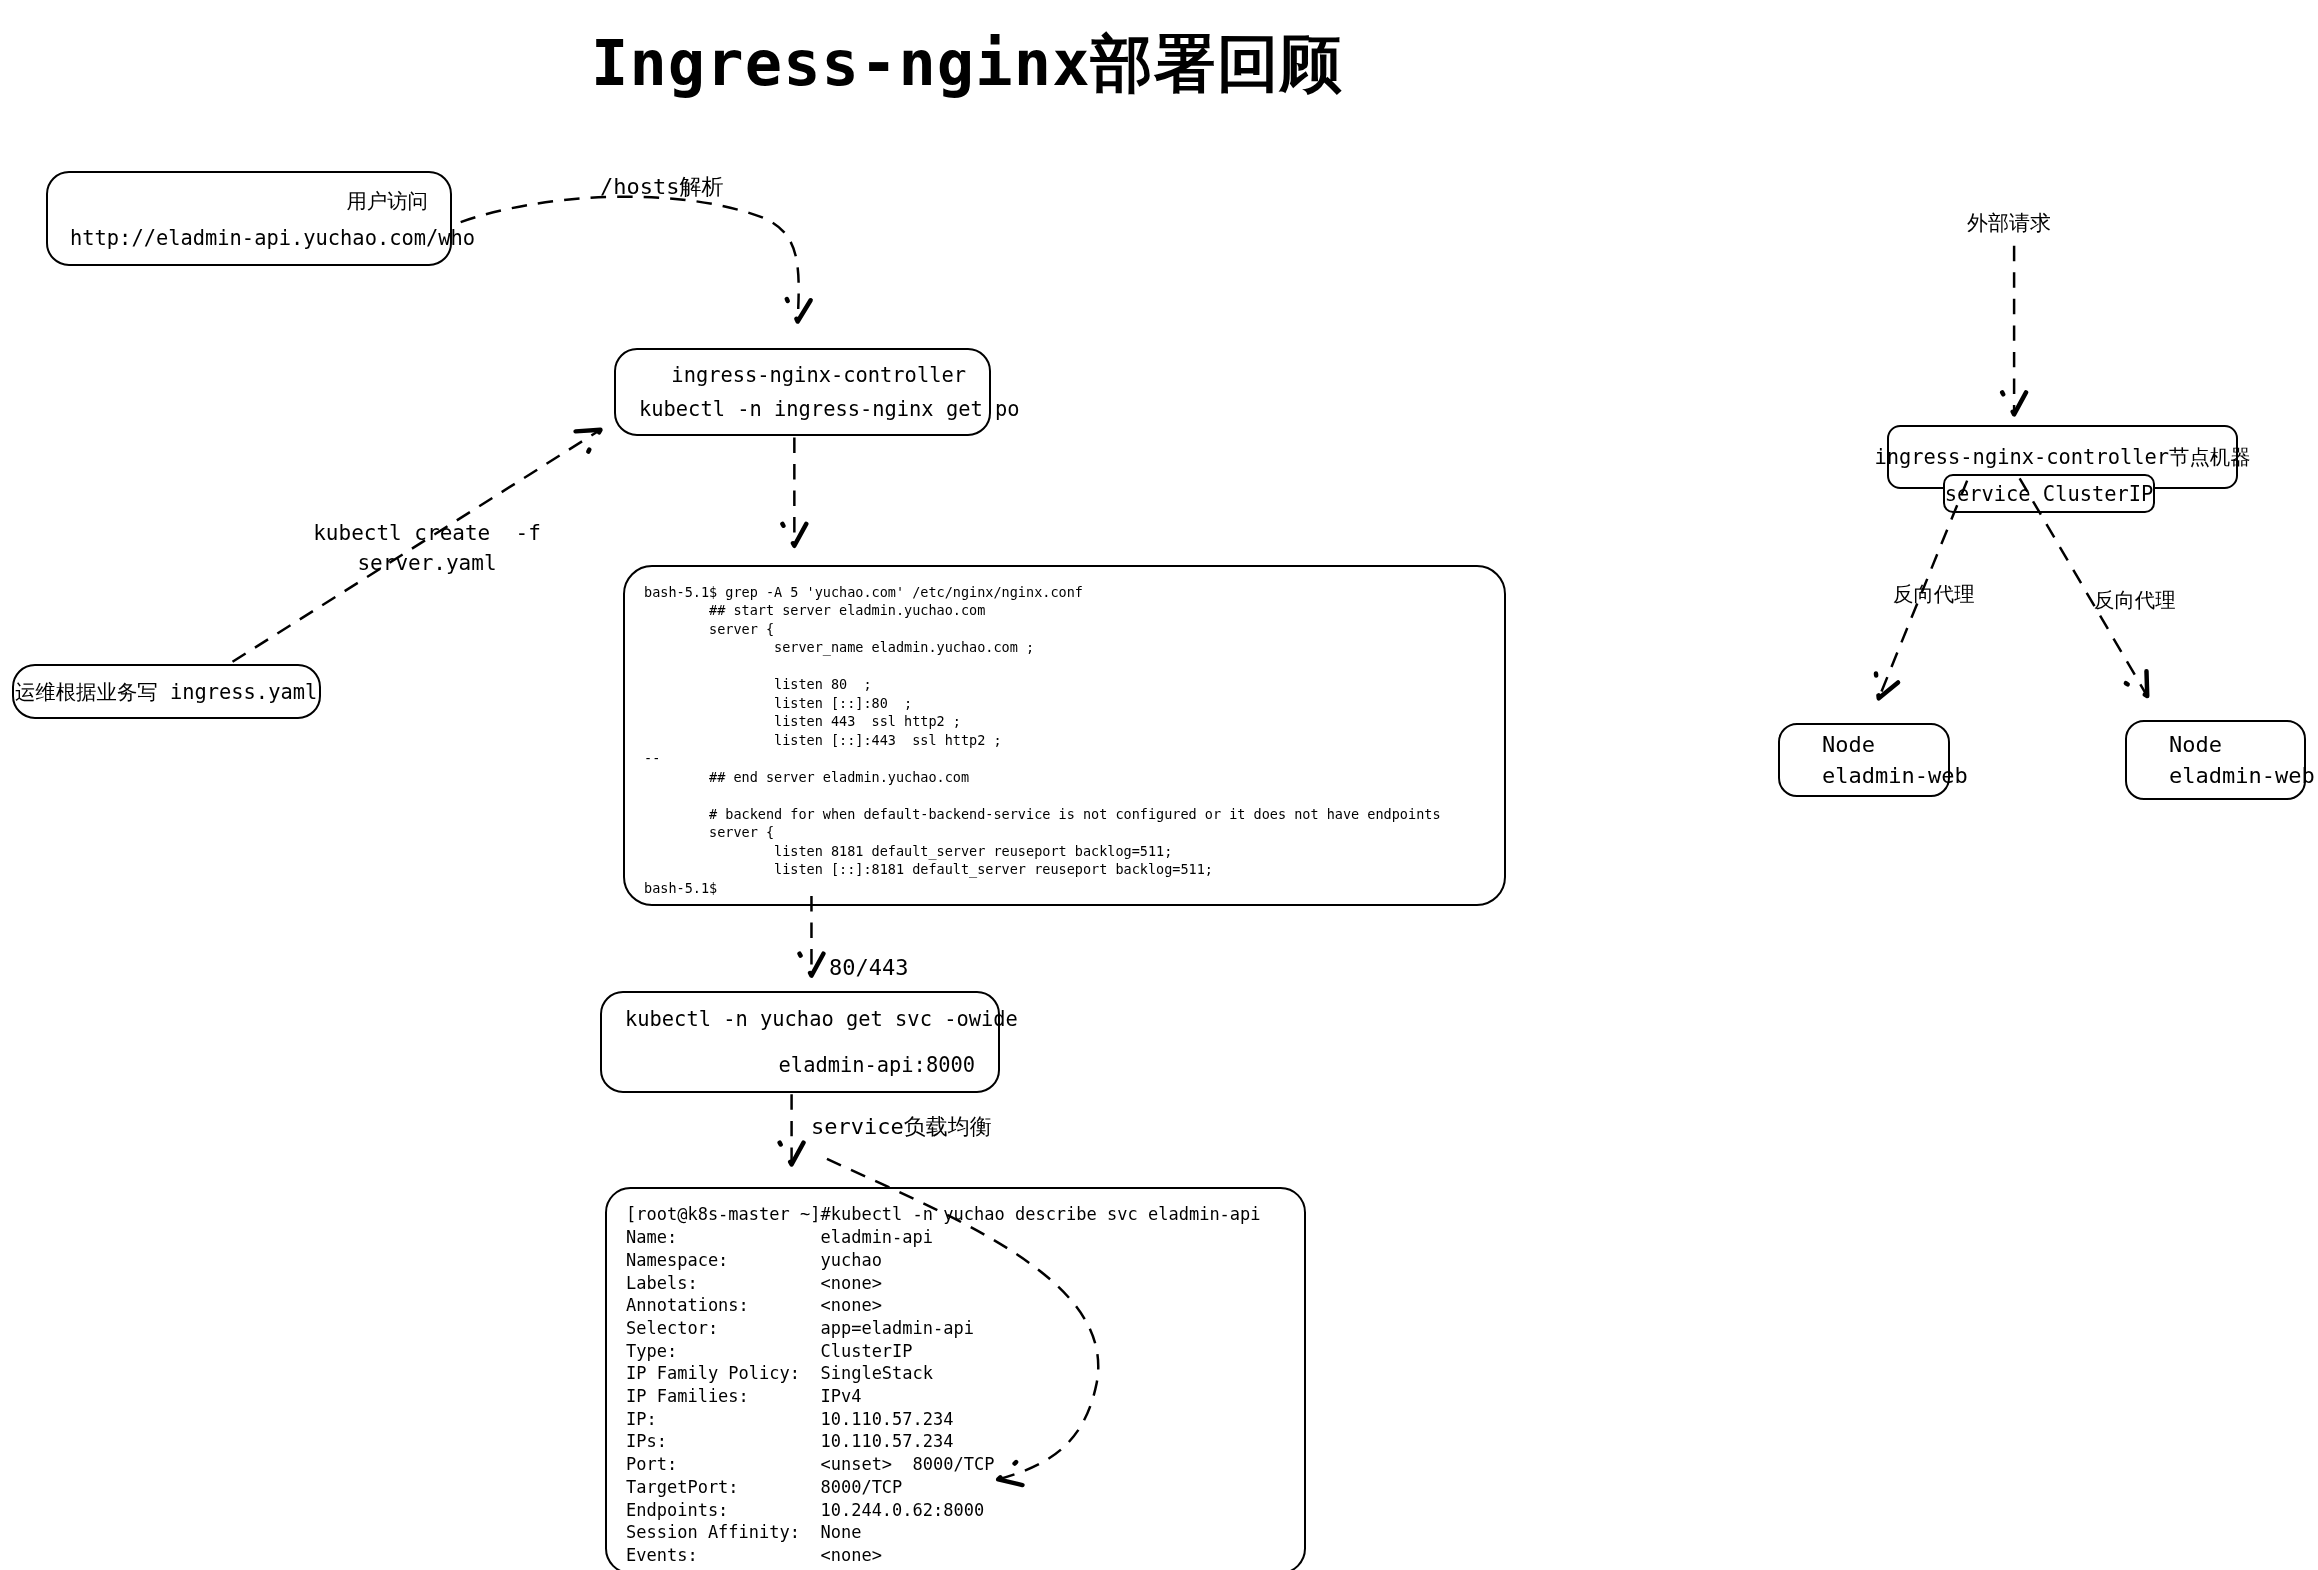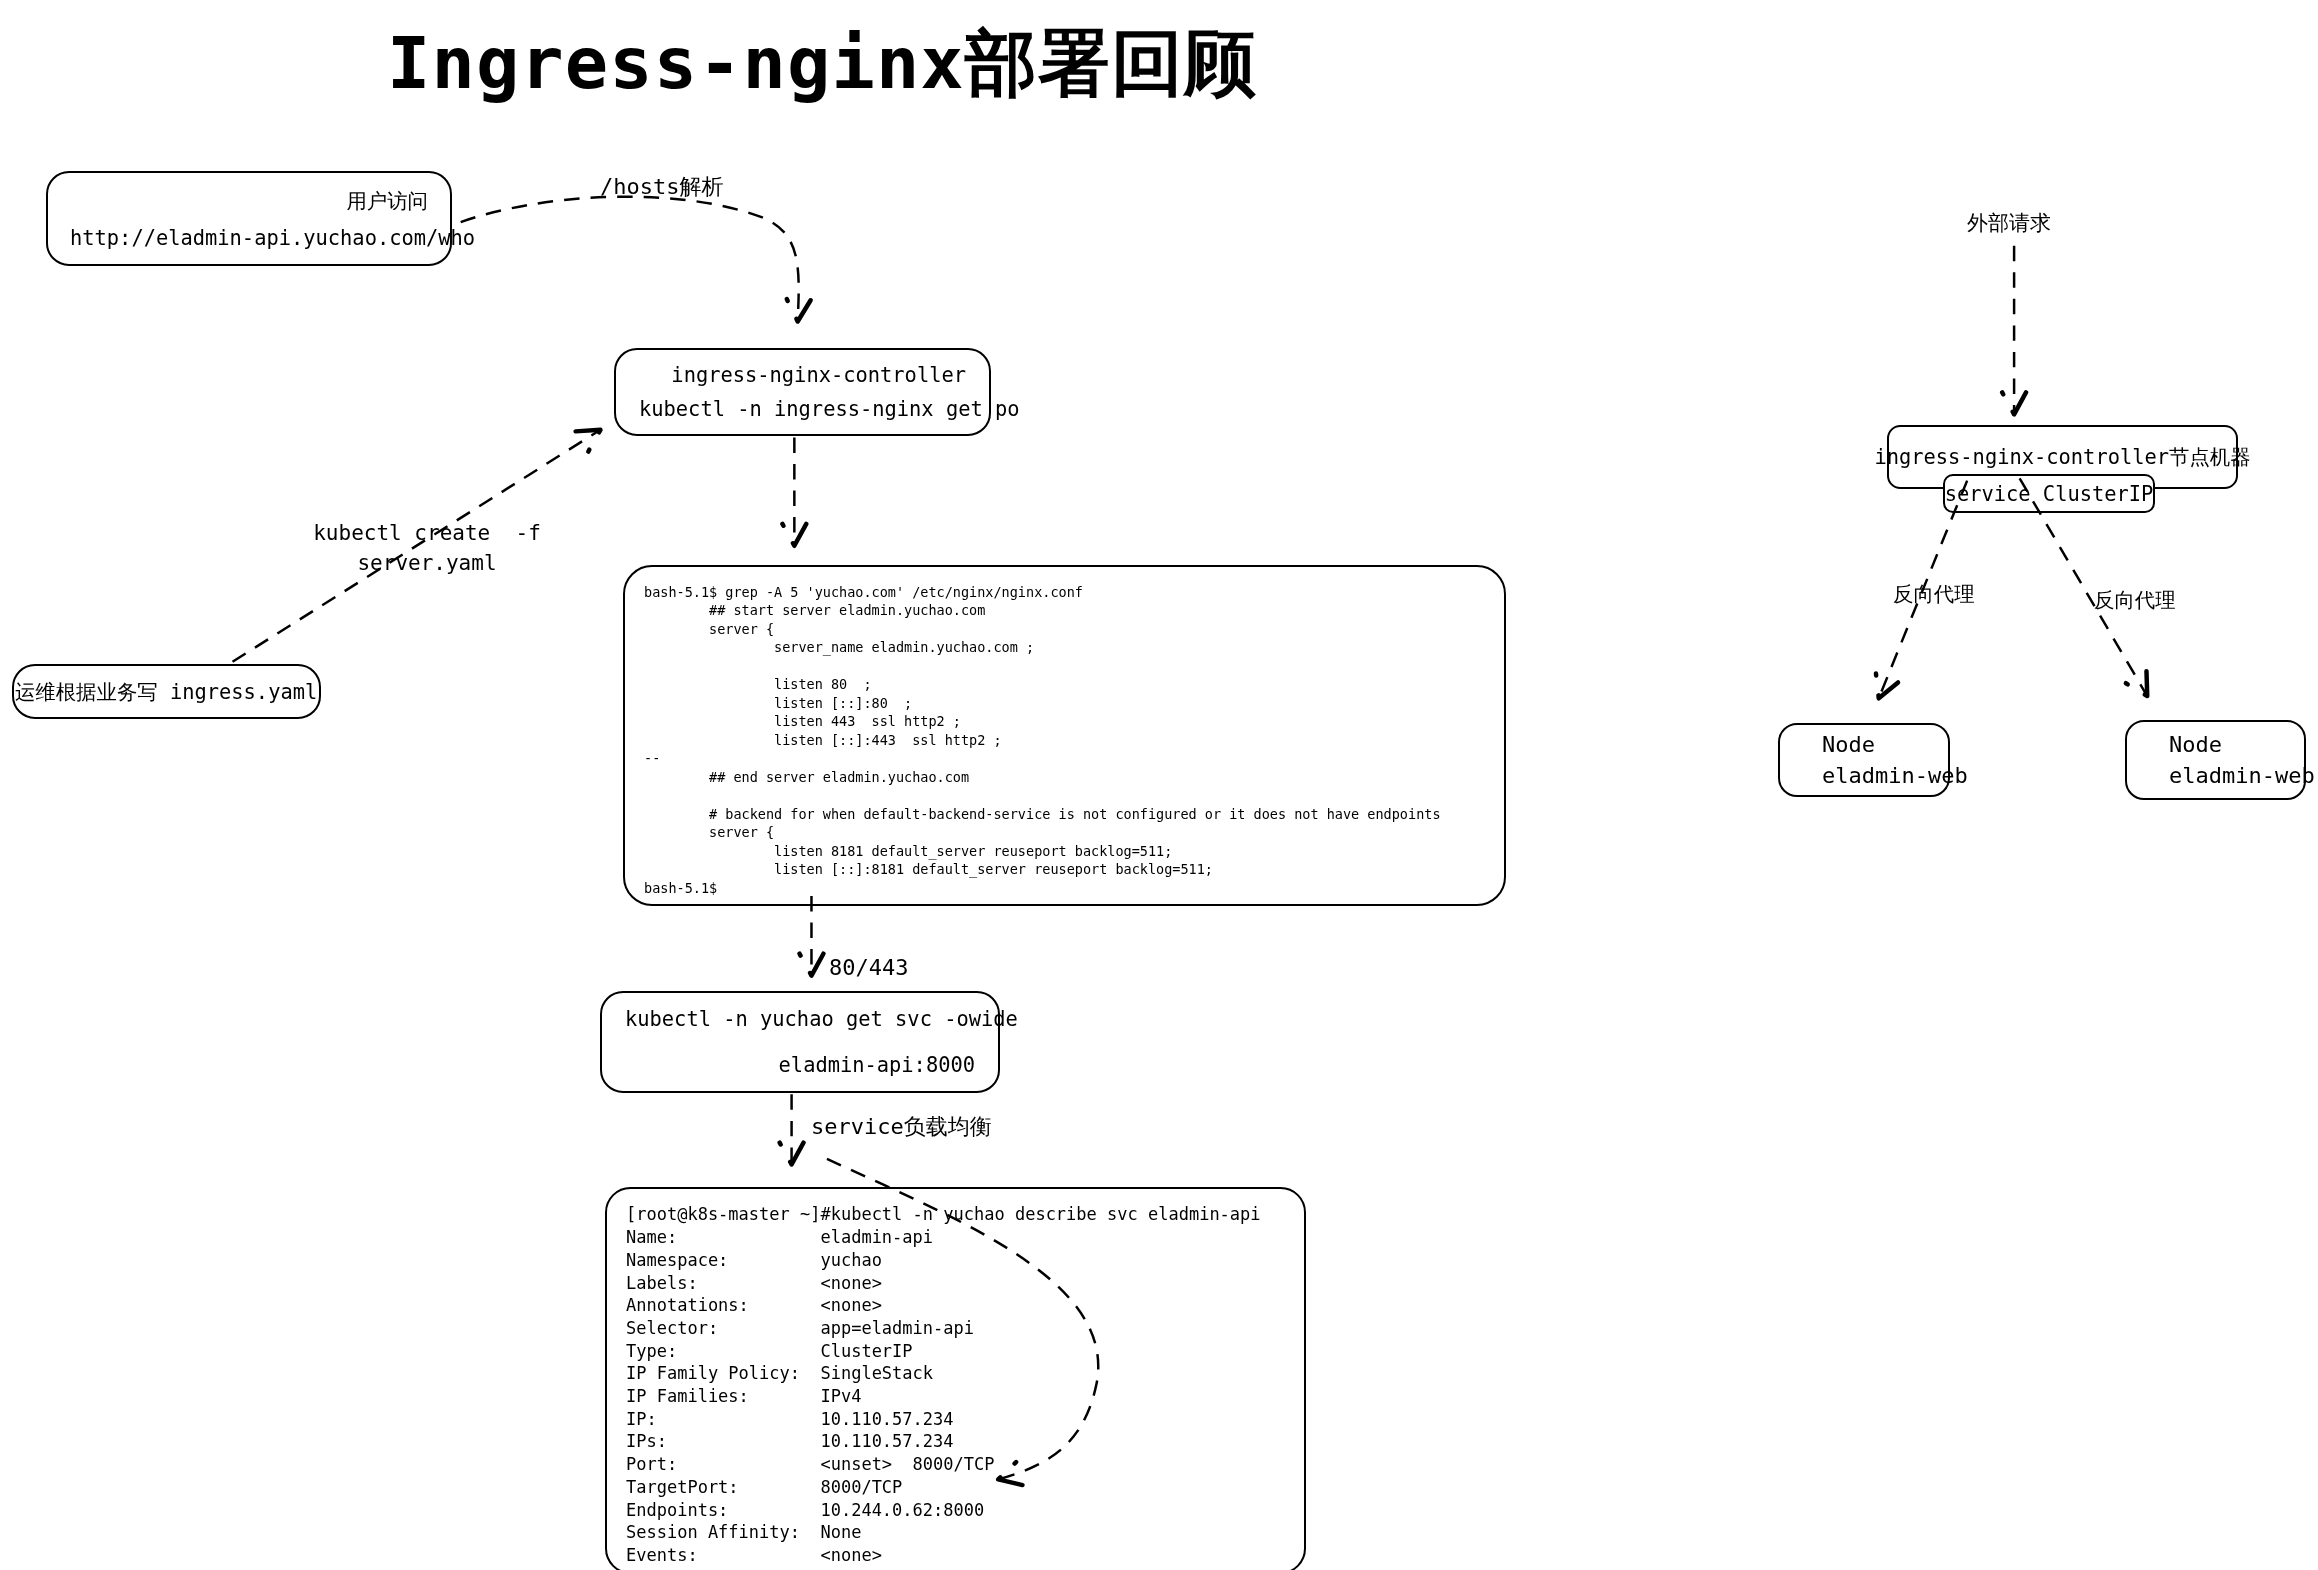--- a/index.html
+++ b/index.html
@@ -1,19 +1,19 @@
 <!DOCTYPE html>
 <html style="font-size:8.8px"><head>
 <meta charset="utf-8">
 <style>
   html,body{margin:0;padding:0;background:#fff;}
   .canvas{position:relative;width:2319px;height:1570px;background:#ffffff;overflow:hidden;
           font-family:"DejaVu Sans Mono","DejaVu Sans",monospace;color:#000;}
-  .title{position:absolute;left:387px;top:4.4px;width:1160px;text-align:left;
-         font-size:72px;font-weight:bold;letter-spacing:1.1px;line-height:119px;}
+  .title{position:absolute;left:387px;top:4.4px;width:1160px;text-align:center;
+         font-size:62px;font-weight:bold;letter-spacing:1.1px;line-height:119px;}
   .box{position:absolute;border:2.2px solid #000;background:#fff;box-sizing:border-box;}
   .boxline{font-size:20.4px;white-space:pre;text-align:right;}
   
   .user-box{left:46px;top:171px;width:406px;height:95px;border-radius:23px;
             display:flex;flex-direction:column;justify-content:space-between;padding:14.4px 22px;}
   .controller-box{left:614px;top:348px;width:377px;height:88px;border-radius:23px;
             display:flex;flex-direction:column;justify-content:space-between;padding:13.3px 23px;}
   .ops-box{left:11.6px;top:664px;width:309px;height:55px;border-radius:23px;
             display:flex;align-items:center;justify-content:center;}
   .svc-box{left:600px;top:991px;width:400px;height:102px;border-radius:23px;

